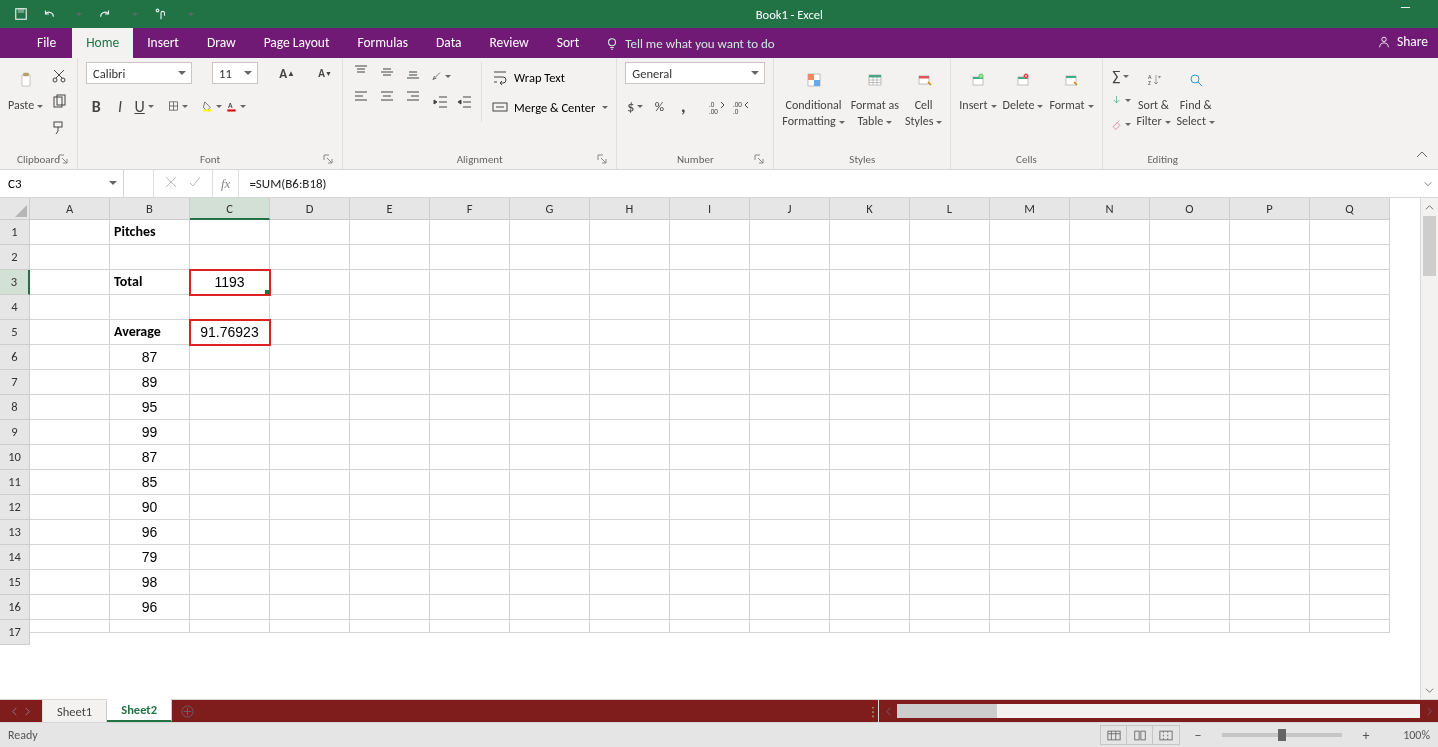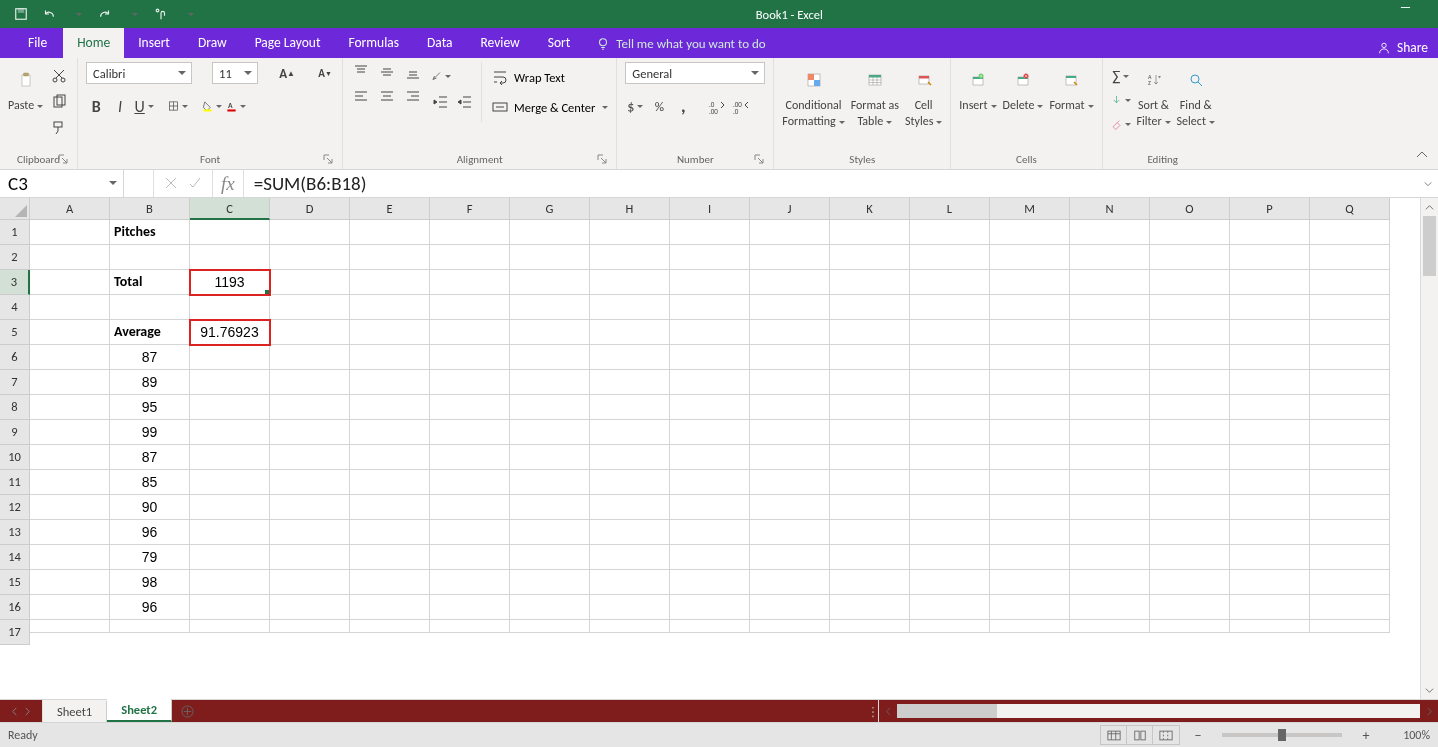--- a/index.html
+++ b/index.html
@@ -10,27 +10,27 @@
 .qat { display: flex; align-items: center; gap: 6px; padding-left: 10px; }
 .qat-btn { width: 22px; height: 22px; display: flex; align-items: center; justify-content: center; opacity: .9; }
 .qat-btn svg { width: 14px; height: 14px; }
 .title-center { flex: 1; text-align: center; font-size: 12.5px; }
 .title-right { display: flex; align-items: center; gap: 4px; padding-right: 6px; flex-direction: column; }
 .title-right .win-btn { width: 44px; height: 28px; display: flex; align-items: center; justify-content: center; }
 .title-right .win-btn svg { width: 11px; height: 11px; }
 .signin { padding: 0 10px; font-size: 12.5px; }
 
 
-.ribbon-tabs { height: 30px; background: #6d28d9; display: flex; align-items: flex-end; padding-left: 12px; color: #fff; position: relative; }
+.ribbon-tabs { height: 30px; background: #701a75; display: flex; align-items: flex-end; padding-left: 21px; color: #fff; position: relative; }
 .ribbon-tab { padding: 6px 14px 7px; font-size: 13.5px; cursor: default; }
 .ribbon-tab.file { padding: 6px 16px 7px; }
 .ribbon-tab.active { background: #f3f2f1; color: #217346; }
 .tellme { margin-left: 12px; display: flex; align-items: center; gap: 6px; color: #cfe8dc; font-size: 13px; padding-bottom: 7px; }
 .tellme svg { width: 14px; height: 14px; }
-.share-btn { position: absolute; right: 10px; bottom: 2px; display: flex; align-items: center; gap: 6px; font-size: 13.5px; }
+.share-btn { position: absolute; right: 10px; bottom: 8px; display: flex; align-items: center; gap: 6px; font-size: 13.5px; }
 
 
 .ribbon-body { height: 112px; background: #f3f2f1; border-bottom: 1px solid #d6d6d6; display: flex; position: relative; }
 .group { display: flex; flex-direction: column; border-right: 1px solid #e1dfdd; padding: 4px 8px 0; }
 .group-controls { flex: 1; display: flex; align-items: flex-start; gap: 6px; }
 .group-label { font-size: 11px; color: #666; text-align: center; padding: 2px 0 3px; position: relative; }
 .dlg-launch { position: absolute; right: 0; bottom: 3px; width: 12px; height: 12px; }
 .dlg-launch svg { width: 10px; height: 10px; }
 .big-btn { display: flex; flex-direction: column; align-items: center; font-size: 12px; color: #444; gap: 2px; padding-top: 2px; }
 .big-btn .icon { width: 32px; height: 32px; display: flex; align-items: center; justify-content: center; }
@@ -49,21 +49,21 @@
 .inc-dec { width: 18px; height: 22px; display: flex; align-items: center; justify-content: center; font-size: 13px; font-weight: bold; color: #444; }
 .font-left .row2 { display: flex; gap: 4px; margin-top: 12px; }
 
 
 .align-grid { display: grid; grid-template-columns: repeat(3, 22px); gap: 4px; }
 
 
 .icon svg, .small-btn svg { width: 16px; height: 16px; }
 
 
-.formula-bar { height: 28px; border-bottom: 1px solid #d6d6d6; display: flex; align-items: stretch; font-size: 19px; background: #fff; }
+.formula-bar { height: 28px; border-bottom: 1px solid #d6d6d6; display: flex; align-items: stretch; font-size: 13px; background: #fff; }
 .name-box { width: 124px; border-right: 1px solid #d6d6d6; display: flex; align-items: center; padding-left: 8px; position: relative; }
 .name-box::after { content: ""; position: absolute; right: 6px; top: 11px; border: 4px solid transparent; border-top-color: #666; }
 .fb-gap { width: 30px; border-right: 1px solid #e1dfdd; }
 .fb-btns { display: flex; align-items: center; gap: 10px; padding: 0 10px; color: #bbb; border-right: 1px solid #e1dfdd; }
 .fb-btns svg { width: 14px; height: 14px; }
 .fx-label { font-style: italic; font-family: "Times New Roman", serif; color: #888; padding: 0 8px; display: flex; align-items: center; border-right: 1px solid #e1dfdd; }
 .formula-input { flex: 1; display: flex; align-items: center; padding-left: 10px; color: #222; }
 .fb-expand { width: 20px; display:flex; align-items:center; justify-content:center; }
 
 

